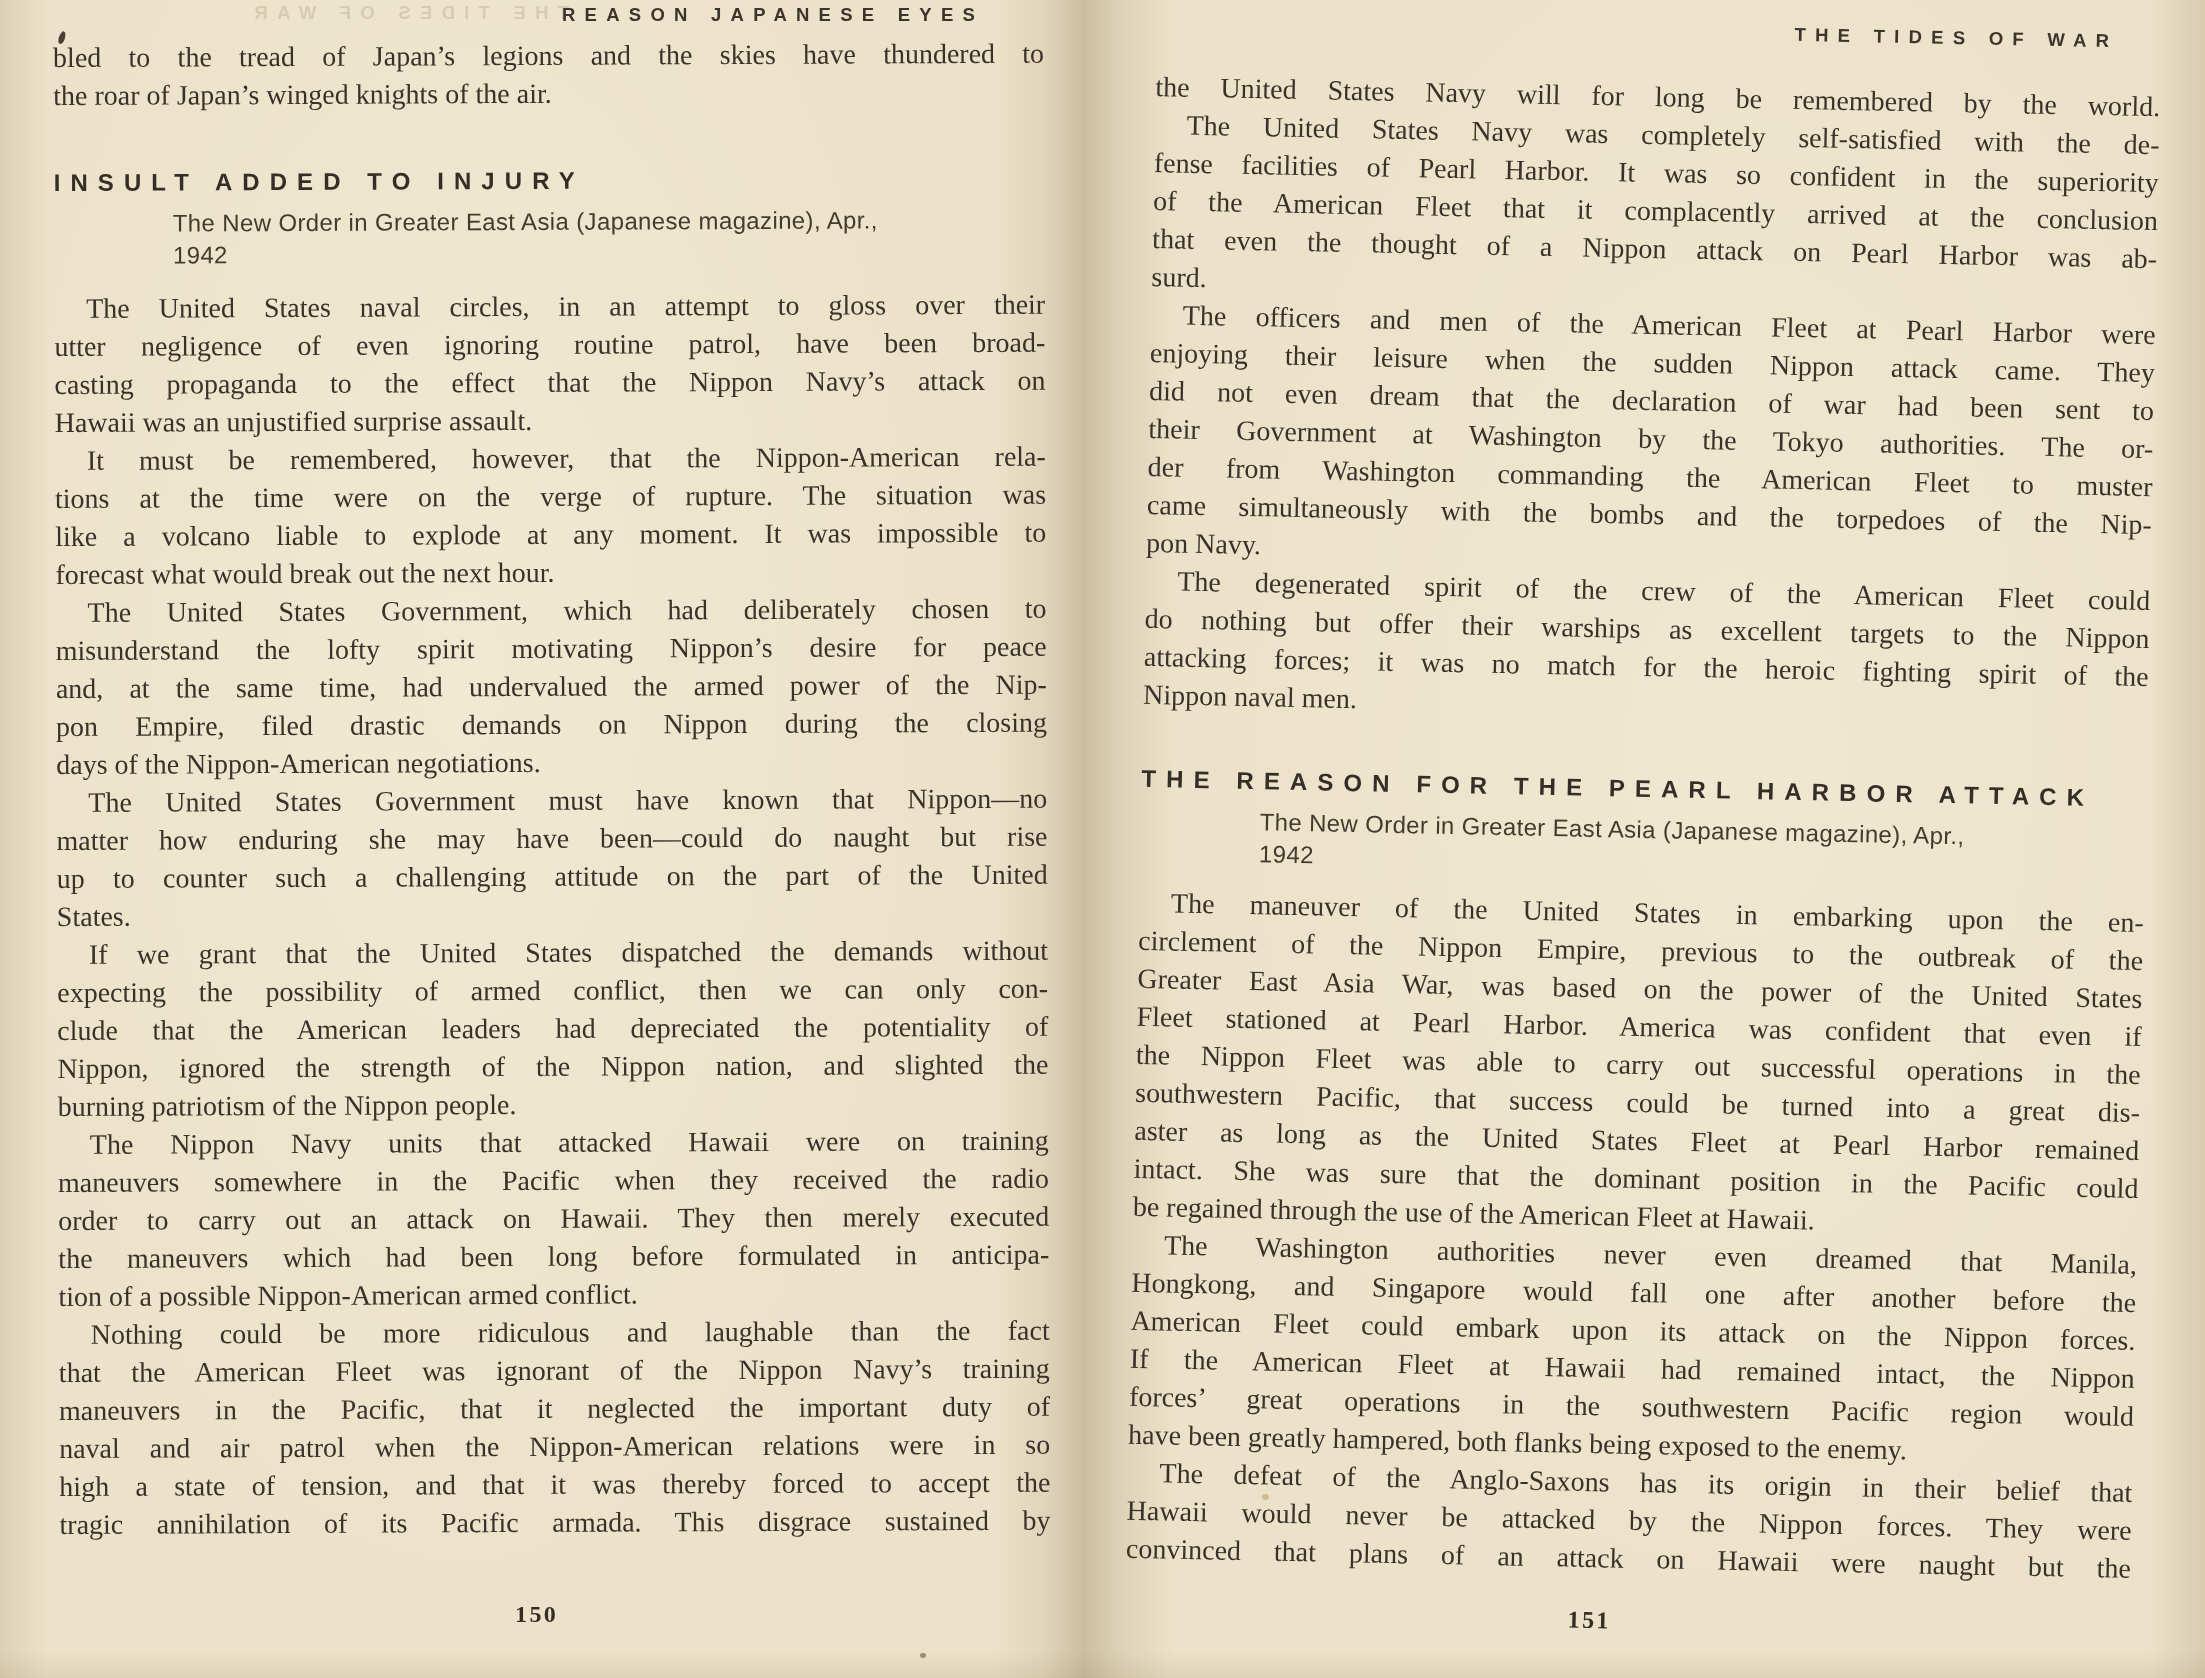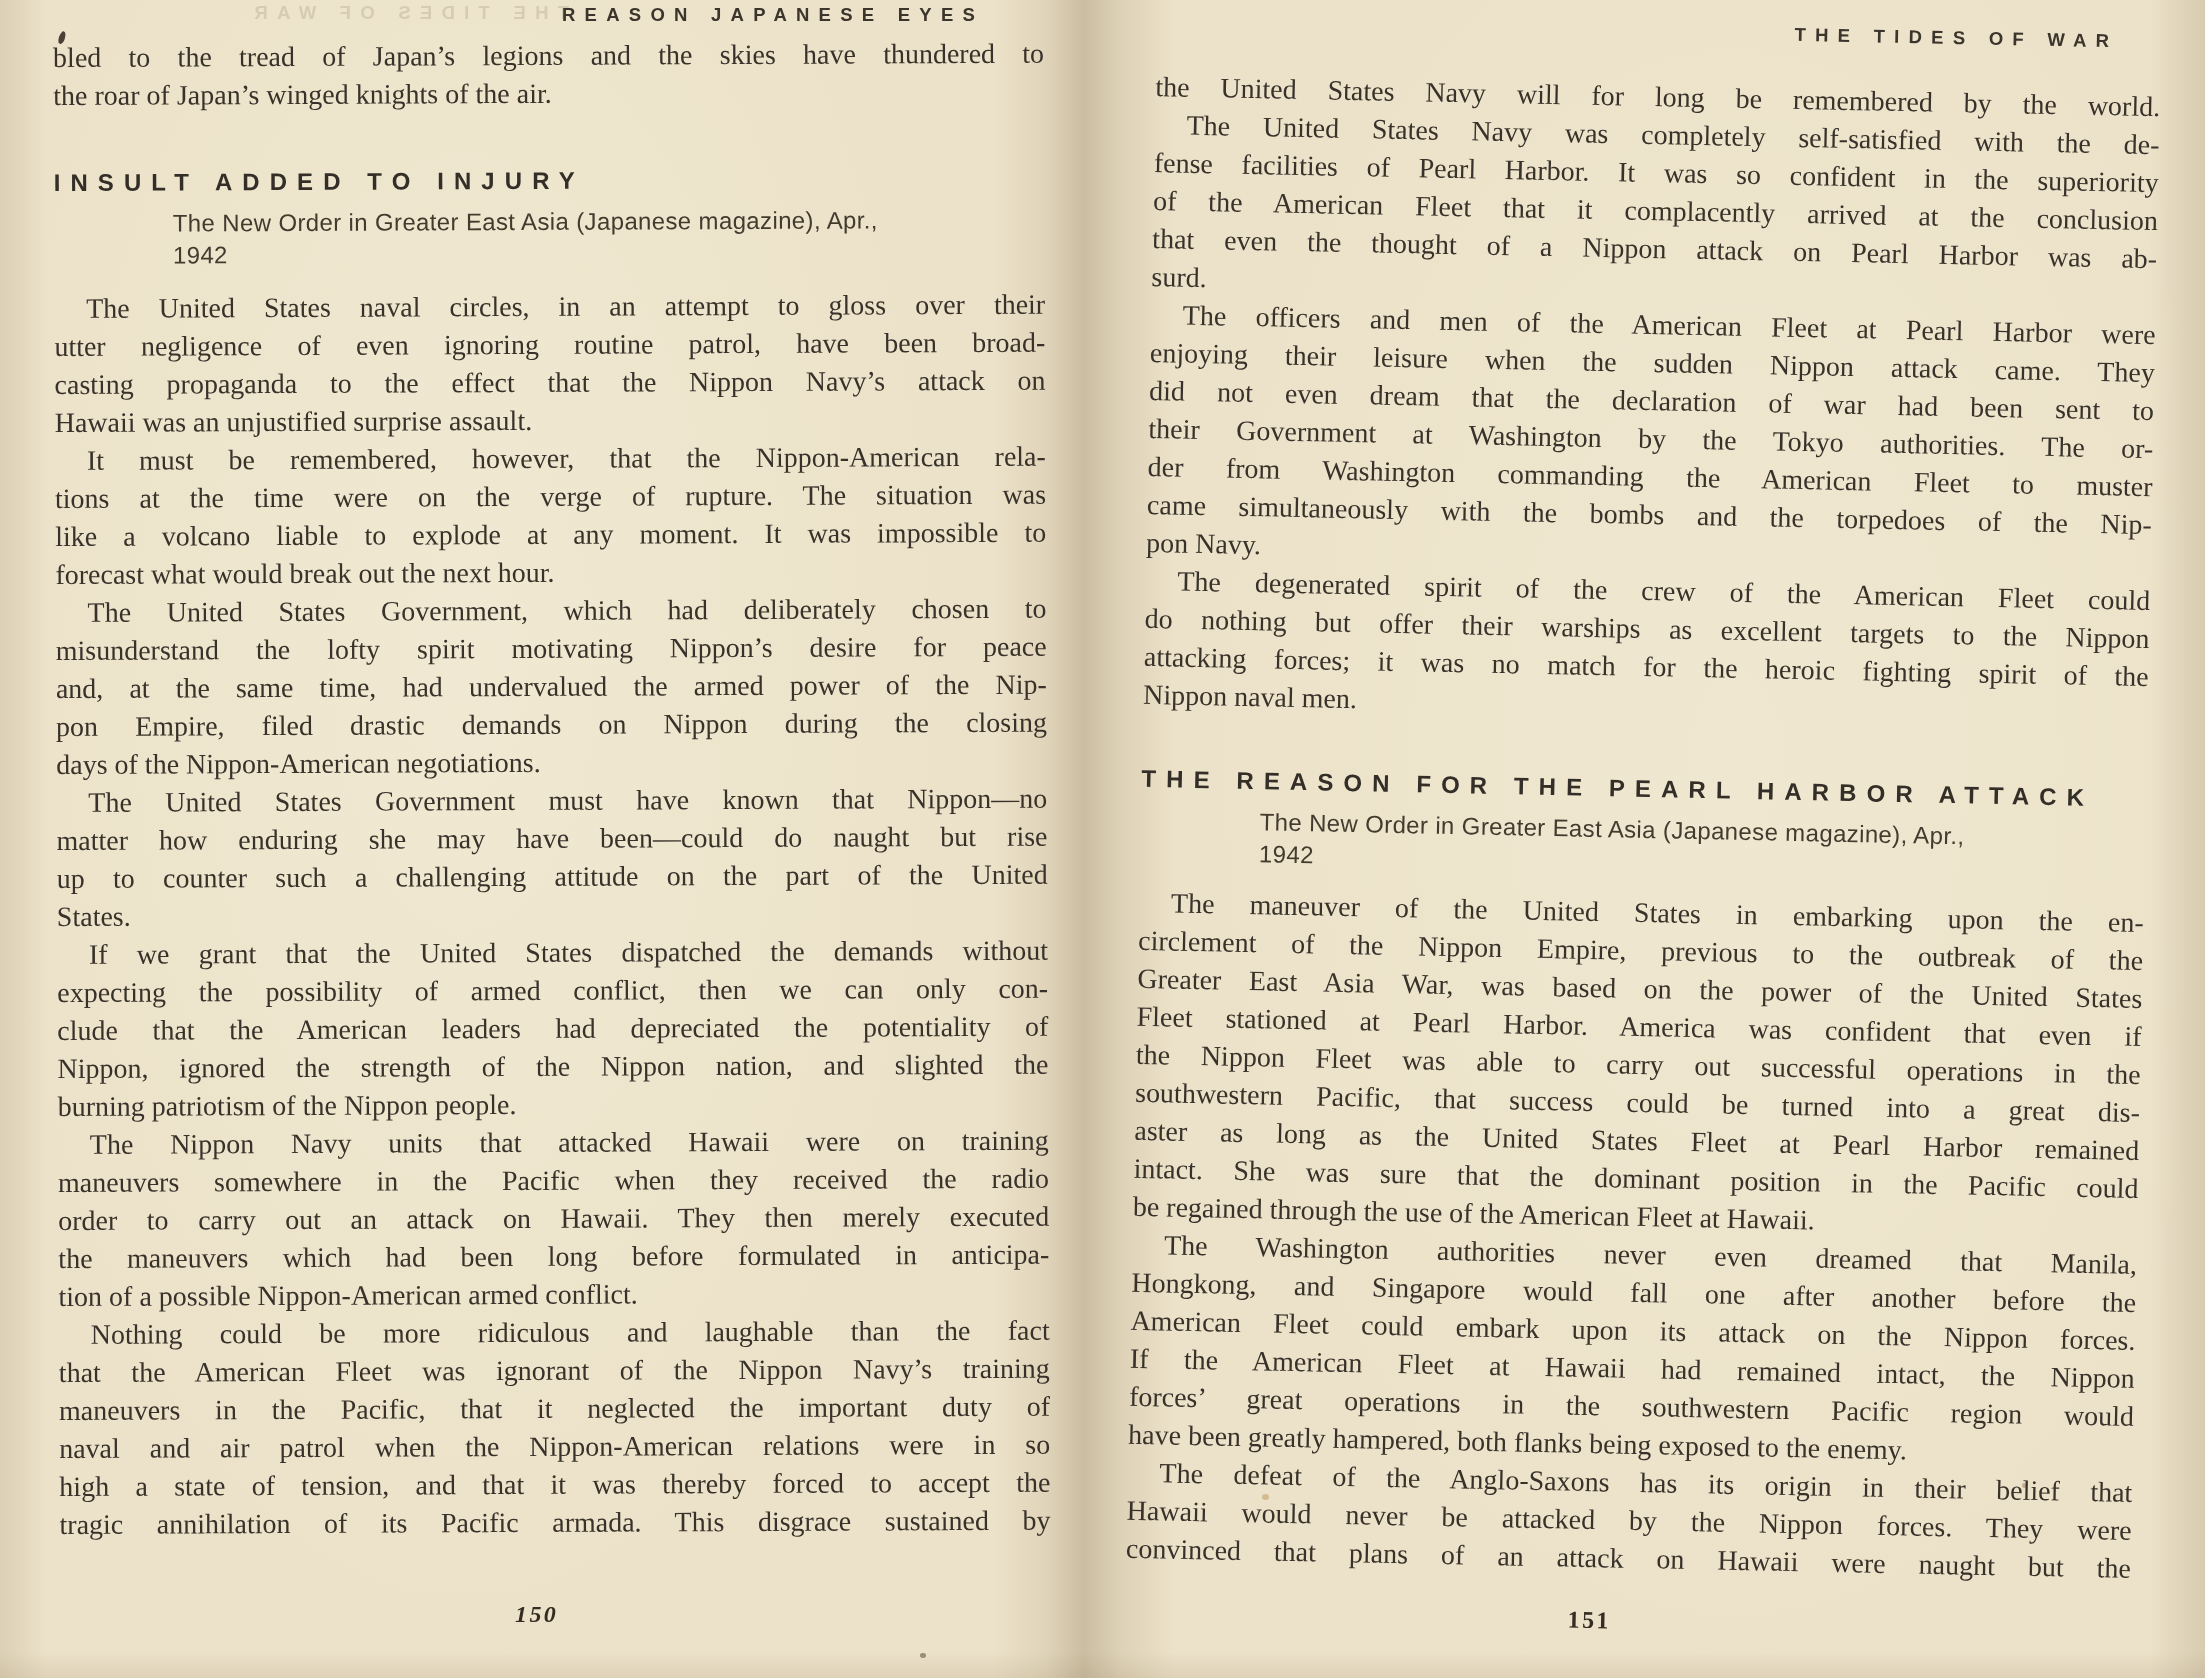--- a/index.html
+++ b/index.html
@@ -82,21 +82,21 @@
   .paras{margin-top:17.7px;}
   .paras-right-top{margin-top:0;}
   .paras-right-bottom{margin-top:16px;}
 
   
   .page-number{
     position:absolute;
     font-family:"Liberation Serif", serif;
     font-weight:700;font-size:24px;letter-spacing:2.4px;color:#352d24;
   }
-  .pn-left{left:515px;top:1601px;font-style:italic;}
+  .pn-left{left:515px;top:1601px;}
   .pn-right{position:absolute;left:443px;top:1593px;
     font-family:"Liberation Serif", serif;
     font-weight:700;font-size:24px;letter-spacing:2.4px;color:#352d24;}
 
   
   .speck{position:absolute;border-radius:50%;}
   .mark-apostrophe{left:59px;top:30.5px;width:5.6px;height:13px;background:#4a4036;border-radius:60% 60% 50% 50%;transform:rotate(18deg);}
   .speck-a{left:920px;top:1653px;width:5.6px;height:4.8px;background:rgba(90,75,52,0.55);}
   .speck-b{left:2022px;top:1483px;width:4.8px;height:4.8px;background:rgba(150,120,80,0.5);}
   .speck-c{left:1262px;top:1494px;width:7.2px;height:6.4px;background:rgba(196,160,110,0.6);}

